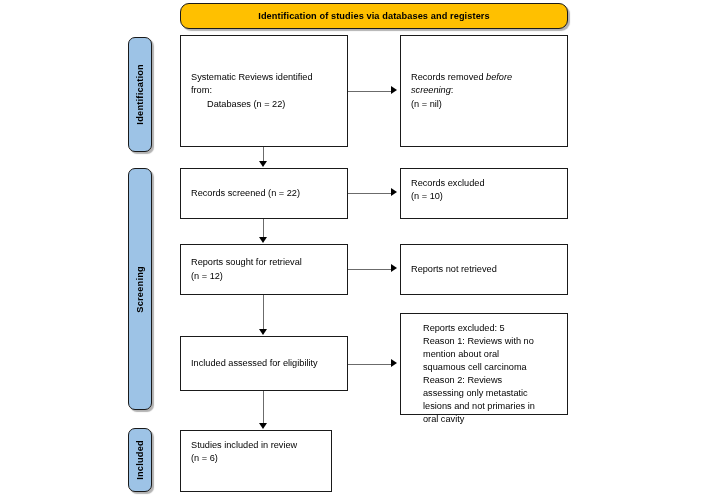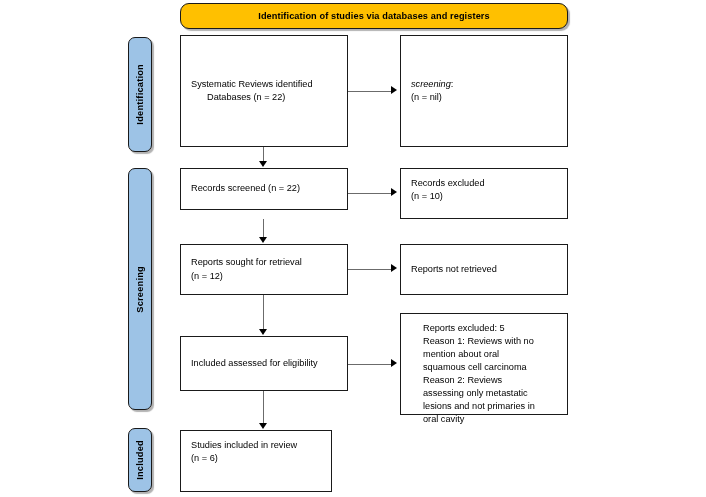--- a/index.html
+++ b/index.html
@@ -84,21 +84,21 @@
   .box.center-v {
     display: flex;
     flex-direction: column;
     justify-content: center;
   }
   .box .indent { padding-left: 16px; display: block; }
   .box em { font-style: italic; }
 
   
   .box-identified  { left: 180px; top: 35px;  width: 168px; height: 112px; }
-  .box-screened    { left: 180px; top: 168px; width: 168px; height: 42px; }
+  .box-screened    { left: 180px; top: 168px; width: 168px; height: 51px; }
   .box-sought      { left: 180px; top: 244px; width: 168px; height: 51px; }
   .box-eligibility { left: 180px; top: 336px; width: 168px; height: 55px; }
   .box-included    { left: 180px; top: 430px; width: 152px; height: 62px; }
 
   
   .box-removed     { left: 400px; top: 35px;  width: 168px; height: 112px; }
   .box-excluded    { left: 400px; top: 168px; width: 168px; height: 51px; }
   .box-notretrieved{ left: 400px; top: 244px; width: 168px; height: 51px; }
   .box-reasons     { left: 400px; top: 313px; width: 168px; height: 102px; padding: 8px 10px 8px 22px; }
 
@@ -142,24 +142,26 @@
   </div>
   <div class="stage stage-screening">
     <span class="stage-label">Screening</span>
   </div>
   <div class="stage stage-included">
     <span class="stage-label">Included</span>
   </div>
 
   <div class="box box-identified center-v">
     <span>Systematic Reviews identified</span>
+    <span>from:</span>
     <span class="indent">Databases (n = 22)</span>
   </div>
 
   <div class="box box-removed center-v">
+    <span><span>Records removed </span><em>before</em></span>
     <span><em>screening</em><span>:</span></span>
     <span>(n = nil)</span>
   </div>
 
   <div class="box box-screened center-v">
     <span>Records screened (n = 22)</span>
   </div>
 
   <div class="box box-excluded">
     <span>Records excluded</span><br>

